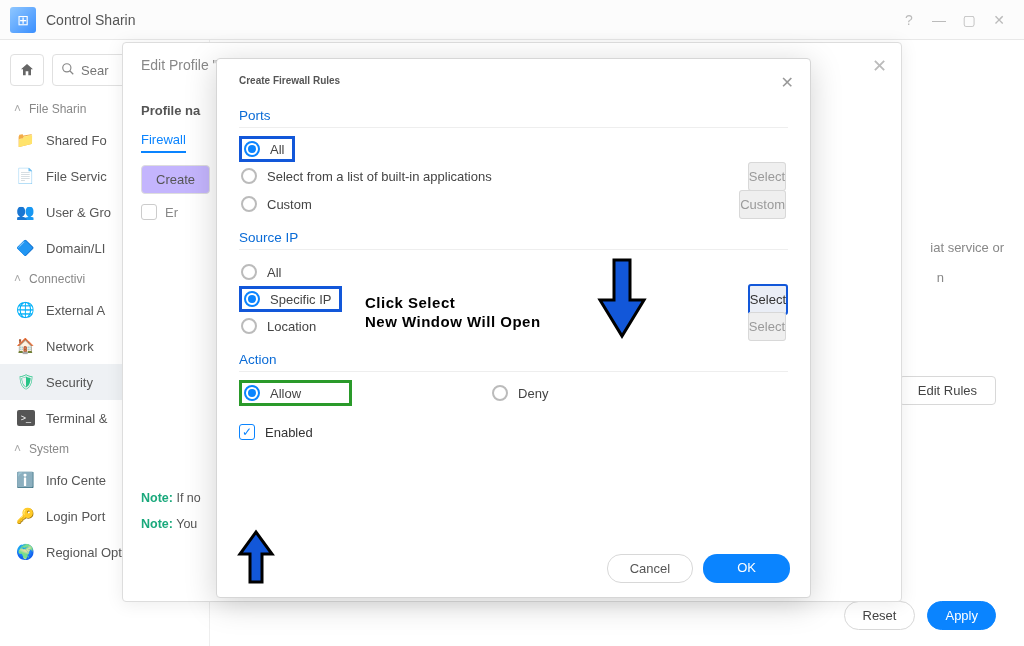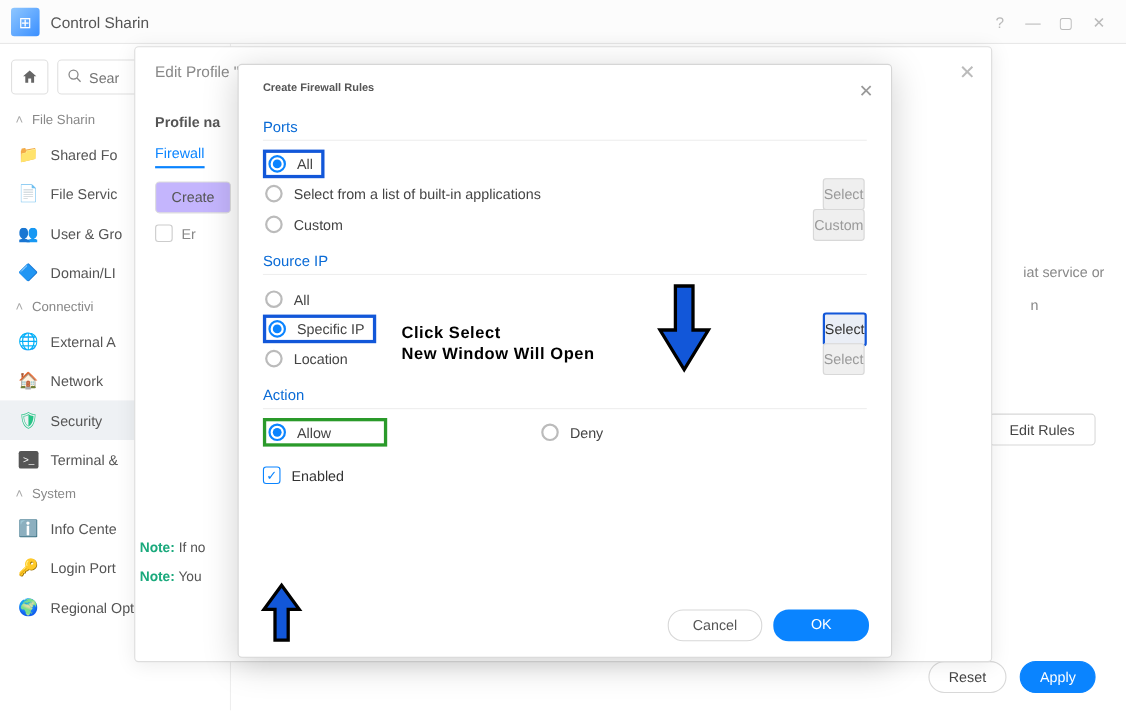--- a/index.html
+++ b/index.html
@@ -44,21 +44,21 @@
 
 
 .modal1 { position:absolute; left:122px; top:42px; width:780px; height:560px; background:#fff; border:1px solid #ddd; border-radius:4px; box-shadow:0 2px 18px rgba(0,0,0,0.08); padding:14px 18px;}
 .modal1 .m1-title { color:#888; font-size:14px; }
 .modal1 .m1-close { position:absolute; right:14px; top:12px; color:#bbb; font-size:18px; cursor:pointer;}
 .modal1 .m1-label { margin-top:30px; font-weight:600; color:#555; font-size:13px;}
 .modal1 .m1-tab { margin-top:14px; color:#0a84ff; border-bottom:2px solid #0a84ff; display:inline-block; padding-bottom:4px;}
 .modal1 .m1-create { margin-top:12px; display:inline-block; padding:6px 14px; background:#c4b5fd; border:1px solid #ddd; border-radius:4px; color:#555;}
 .modal1 .m1-row { margin-top:10px; display:flex; align-items:center; gap:8px; color:#888;}
 .modal1 .m1-row .chk { width:16px; height:16px; border:1px solid #ccc; border-radius:3px; }
-.modal1 .notes { position:absolute; left:4px; bottom:70px; font-size:12.5px; color:#555;}
+.modal1 .notes { position:absolute; left:18px; bottom:70px; font-size:12.5px; color:#555;}
 .modal1 .notes .n1 { margin-bottom:12px;}
 .modal1 .notes b { color:#1aa97c; font-weight:600;}
 
 
 .modal2 { position:absolute; left:216px; top:58px; width:595px; height:540px; background:#fff; border:1px solid #d6d6d6; border-radius:4px; box-shadow:0 6px 32px rgba(0,0,0,0.18); padding:16px 22px 14px;}
 .modal2 .m2-title { color:#555; font-size:10px; font-weight:600;}
 .modal2 .m2-close { position:absolute; right:16px; top:14px; color:#999; font-size:16px; cursor:pointer;}
 .m2-section { color:#0a6bd6; font-size:13.5px; margin:12px 0 8px; border-bottom:1px solid #eee; padding-bottom:4px;}
 .m2-section.first { margin-top:22px; }
 .radio-row { display:flex; align-items:center; gap:10px; padding:6px 2px; }

